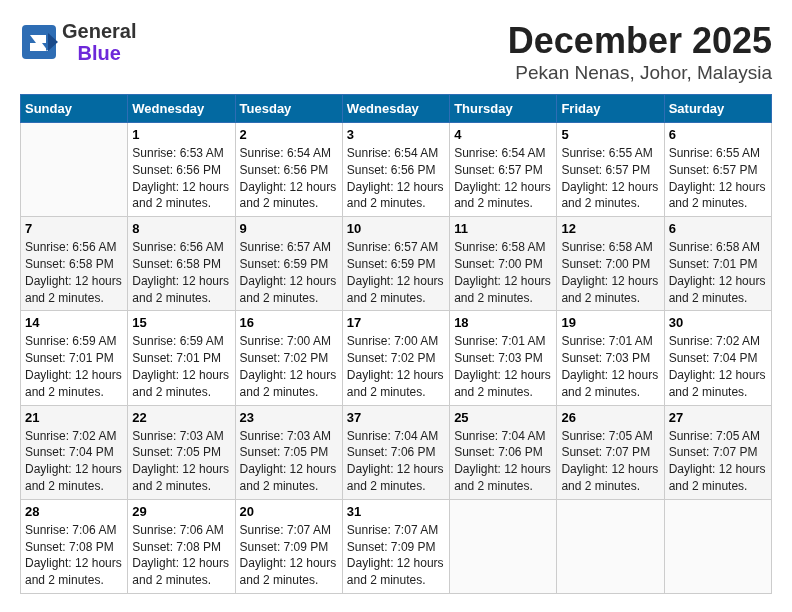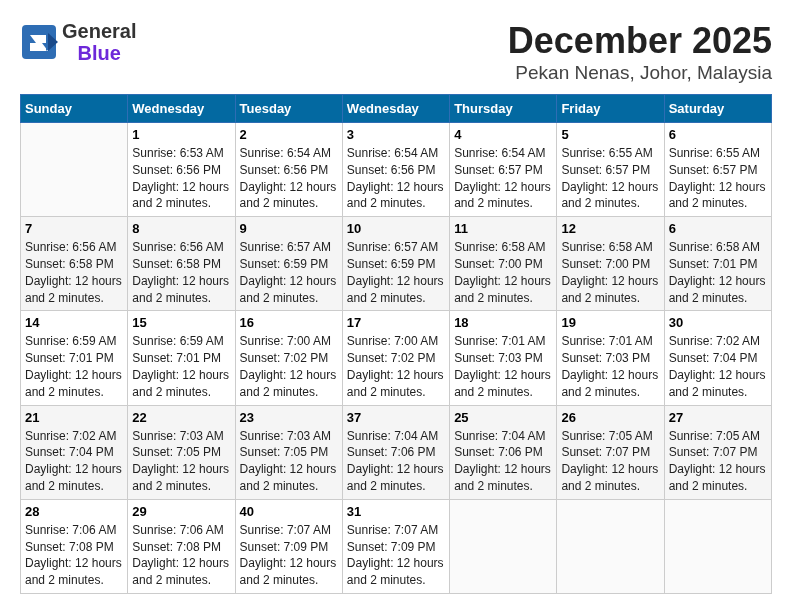--- a/index.html
+++ b/index.html
@@ -242,21 +242,21 @@
       <tr>
         <td>
           <span class="day-num">28</span>
           <div class="day-info"><span>Sunrise: 7:06 AM</span><br><span>Sunset: 7:08 PM</span><br><span>Daylight: 12 hours</span><br><span>and 2 minutes.</span></div>
         </td>
         <td>
           <span class="day-num">29</span>
           <div class="day-info"><span>Sunrise: 7:06 AM</span><br><span>Sunset: 7:08 PM</span><br><span>Daylight: 12 hours</span><br><span>and 2 minutes.</span></div>
         </td>
         <td>
-          <span class="day-num">40</span>
+          <span class="day-num">20</span>
           <div class="day-info"><span>Sunrise: 7:07 AM</span><br><span>Sunset: 7:09 PM</span><br><span>Daylight: 12 hours</span><br><span>and 2 minutes.</span></div>
         </td>
         <td>
           <span class="day-num">31</span>
           <div class="day-info"><span>Sunrise: 7:07 AM</span><br><span>Sunset: 7:09 PM</span><br><span>Daylight: 12 hours</span><br><span>and 2 minutes.</span></div>
         </td>
         <td class="empty-cell"></td>
         <td class="empty-cell"></td>
         <td class="empty-cell"></td>
       </tr>

